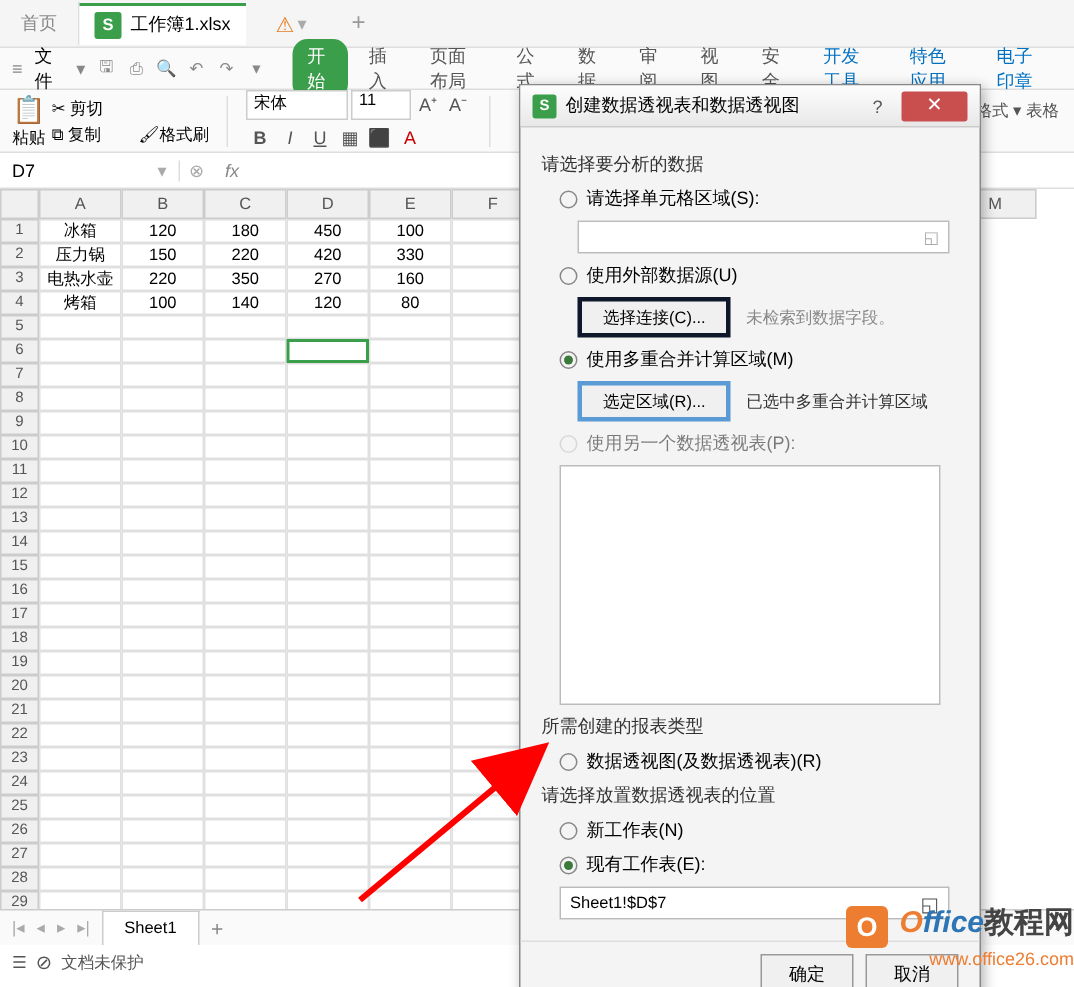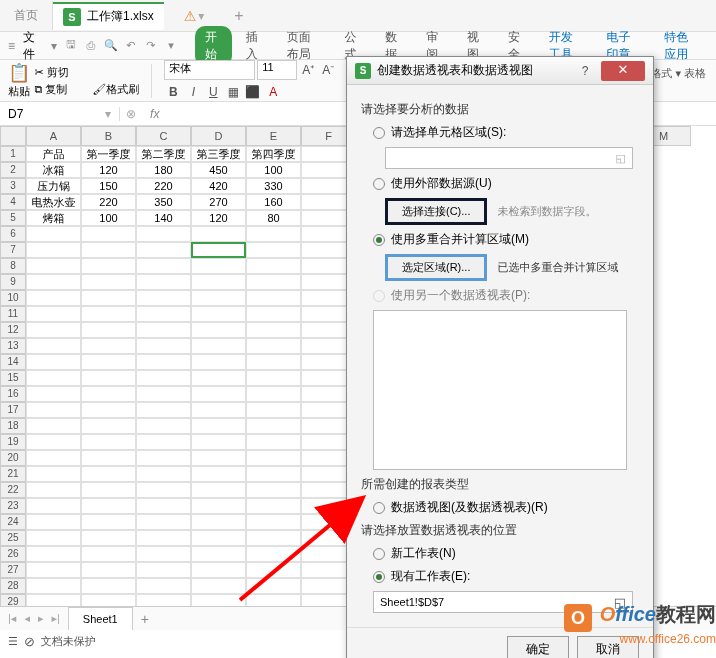--- a/index.html
+++ b/index.html
@@ -25,21 +25,21 @@
     
     
     .ribbon { display: flex; height: 42px; border-bottom: 1px solid #ddd; background: #fafafa; padding: 4px 8px; gap: 8px; align-items: center; }
     .ribbon-group { display: flex; align-items: center; gap: 4px; }
     .ribbon-sep { width: 1px; height: 34px; background: #ddd; margin: 0 4px; }
     .paste-btn { display: flex; flex-direction: column; align-items: center; font-size: 11px; }
     .clip-icon { font-size: 18px; }
     .ribbon-small { display: flex; flex-direction: column; gap: 2px; font-size: 11px; }
     .ribbon-small-row { display: flex; align-items: center; gap: 3px; }
     .font-select { height: 20px; border: 1px solid #ccc; padding: 0 4px; font-size: 11px; background: #fff; }
-    .font-name { width: 91px; }
+    .font-name { width: 68px; }
     .font-size { width: 40px; }
     .fmt-btn { width: 18px; height: 18px; display: flex; align-items: center; justify-content: center; font-size: 12px; cursor: pointer; color: #555; }
     .bold { font-weight: bold; }
     .italic { font-style: italic; }
     .under { text-decoration: underline; }
     .right-clip { color: #555; font-size: 11px; position: absolute; right: 10px; top: 66px; }
     
     
     .formula-bar { display: flex; height: 24px; border-bottom: 1px solid #ddd; align-items: center; }
     .name-box { width: 120px; border-right: 1px solid #ddd; padding: 0 8px; font-size: 12px; display: flex; align-items: center; justify-content: space-between; }
@@ -131,22 +131,22 @@
   <div class="ribbon-tabs">
     <span class="ribbon-tab active">开始</span>
     <span class="ribbon-tab">插入</span>
     <span class="ribbon-tab">页面布局</span>
     <span class="ribbon-tab">公式</span>
     <span class="ribbon-tab">数据</span>
     <span class="ribbon-tab">审阅</span>
     <span class="ribbon-tab">视图</span>
     <span class="ribbon-tab">安全</span>
     <span class="ribbon-tab dev">开发工具</span>
+    <span class="ribbon-tab dev">特色应用</span>
     <span class="ribbon-tab dev">电子印章</span>
-    <span class="ribbon-tab dev">特色应用</span>
   </div>
 </div>
 
 <div class="ribbon">
   <div class="ribbon-group">
     <div class="paste-btn">
       <span class="clip-icon">📋</span>
       <span>粘贴</span>
     </div>
     <div class="ribbon-small">
@@ -234,28 +234,20 @@
         <div class="row-h">24</div>
         <div class="row-h">25</div>
         <div class="row-h">26</div>
         <div class="row-h">27</div>
         <div class="row-h">28</div>
         <div class="row-h">29</div>
         <div class="row-h">30</div>
       </div>
     <div class="cells" id="cells-grid">
         <div class="cell-row">
-          <div class="cell">产品</div>
-          <div class="cell">第一季度</div>
-          <div class="cell">第二季度</div>
-          <div class="cell">第三季度</div>
-          <div class="cell">第四季度</div>
-          <div class="cell"></div>
-        </div>
-        <div class="cell-row">
           <div class="cell">冰箱</div>
           <div class="cell">120</div>
           <div class="cell">180</div>
           <div class="cell">450</div>
           <div class="cell">100</div>
           <div class="cell"></div>
         </div>
         <div class="cell-row">
           <div class="cell">压力锅</div>
           <div class="cell">150</div>

